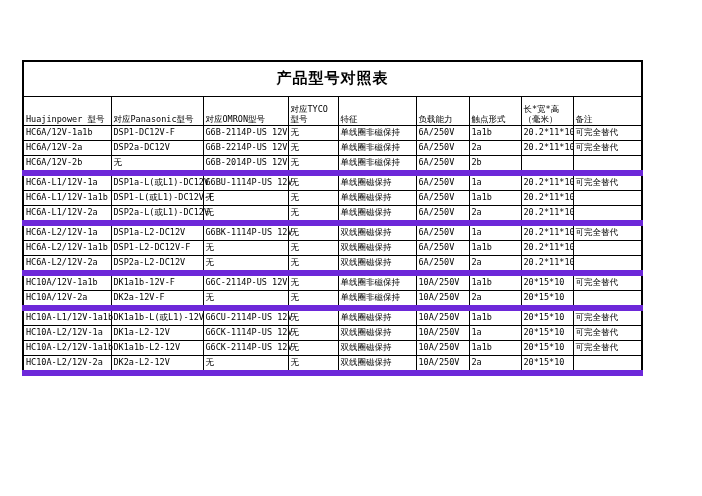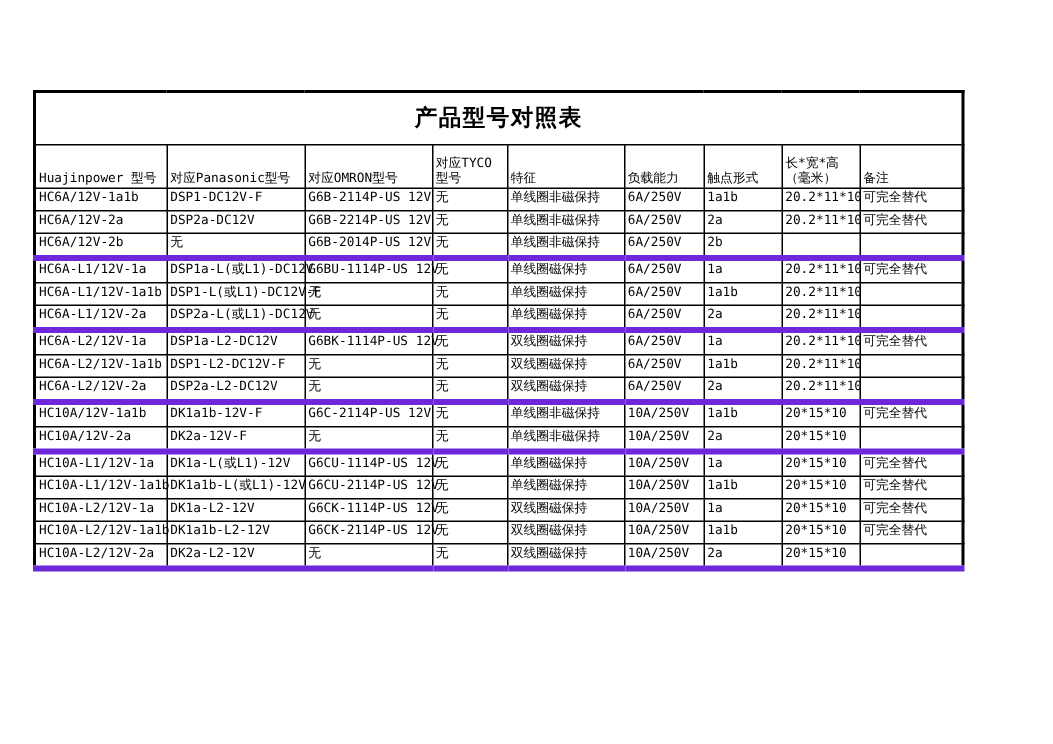--- a/index.html
+++ b/index.html
@@ -43,21 +43,21 @@
   tr.head-row th{
     height:28px;
     vertical-align:bottom;
     white-space:pre-line;
   }
   tr.data-row td{
     height:14px;
     vertical-align:middle;
   }
   tr.group-end td{
-    border-bottom:4px solid #6d28d9;
+    border-bottom:6px solid #6d28d9;
     margin-left:34px;
   }
 </style>
 </head>
 <body>
 
 <div class="sheet">
   <table class="cmp">
     <colgroup>
         <col style="width: 88px;">
@@ -203,31 +203,20 @@
           <td>DK2a-12V-F</td>
           <td>无</td>
           <td>无</td>
           <td>单线圈非磁保持</td>
           <td>10A/250V</td>
           <td>2a</td>
           <td>20*15*10</td>
           <td></td>
         </tr>
         <tr class="data-row">
-          <td>HC10A-L1/12V-1a</td>
-          <td>DK1a-L(或L1)-12V</td>
-          <td>G6CU-1114P-US 12V</td>
-          <td>无</td>
-          <td>单线圈磁保持</td>
-          <td>10A/250V</td>
-          <td>1a</td>
-          <td>20*15*10</td>
-          <td>可完全替代</td>
-        </tr>
-        <tr class="data-row">
           <td>HC10A-L1/12V-1a1b</td>
           <td>DK1a1b-L(或L1)-12V</td>
           <td>G6CU-2114P-US 12V</td>
           <td>无</td>
           <td>单线圈磁保持</td>
           <td>10A/250V</td>
           <td>1a1b</td>
           <td>20*15*10</td>
           <td>可完全替代</td>
         </tr>

